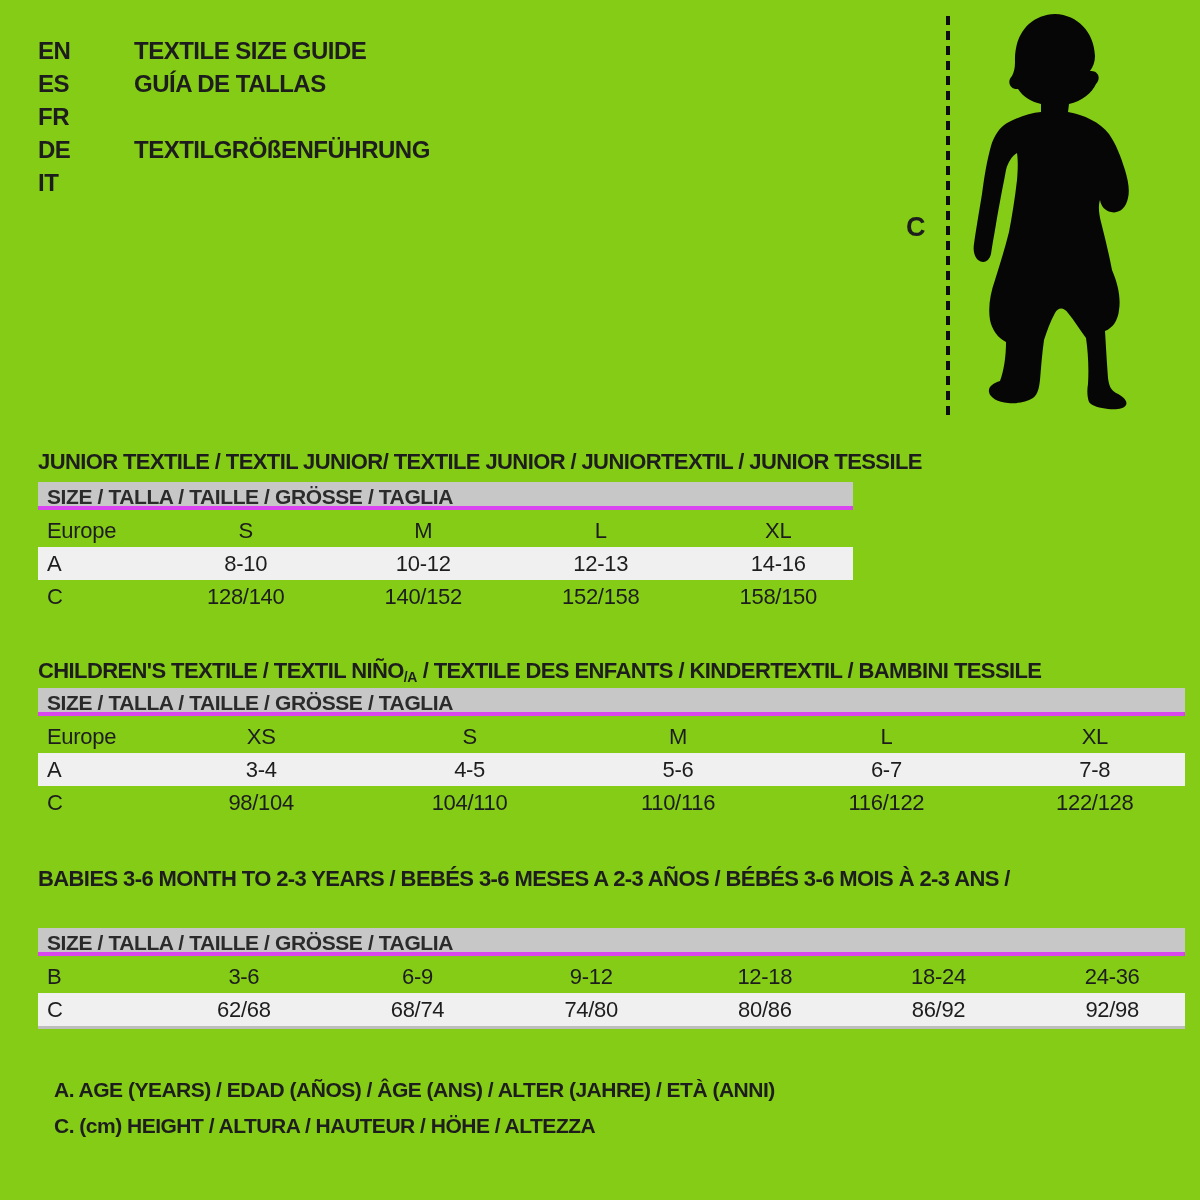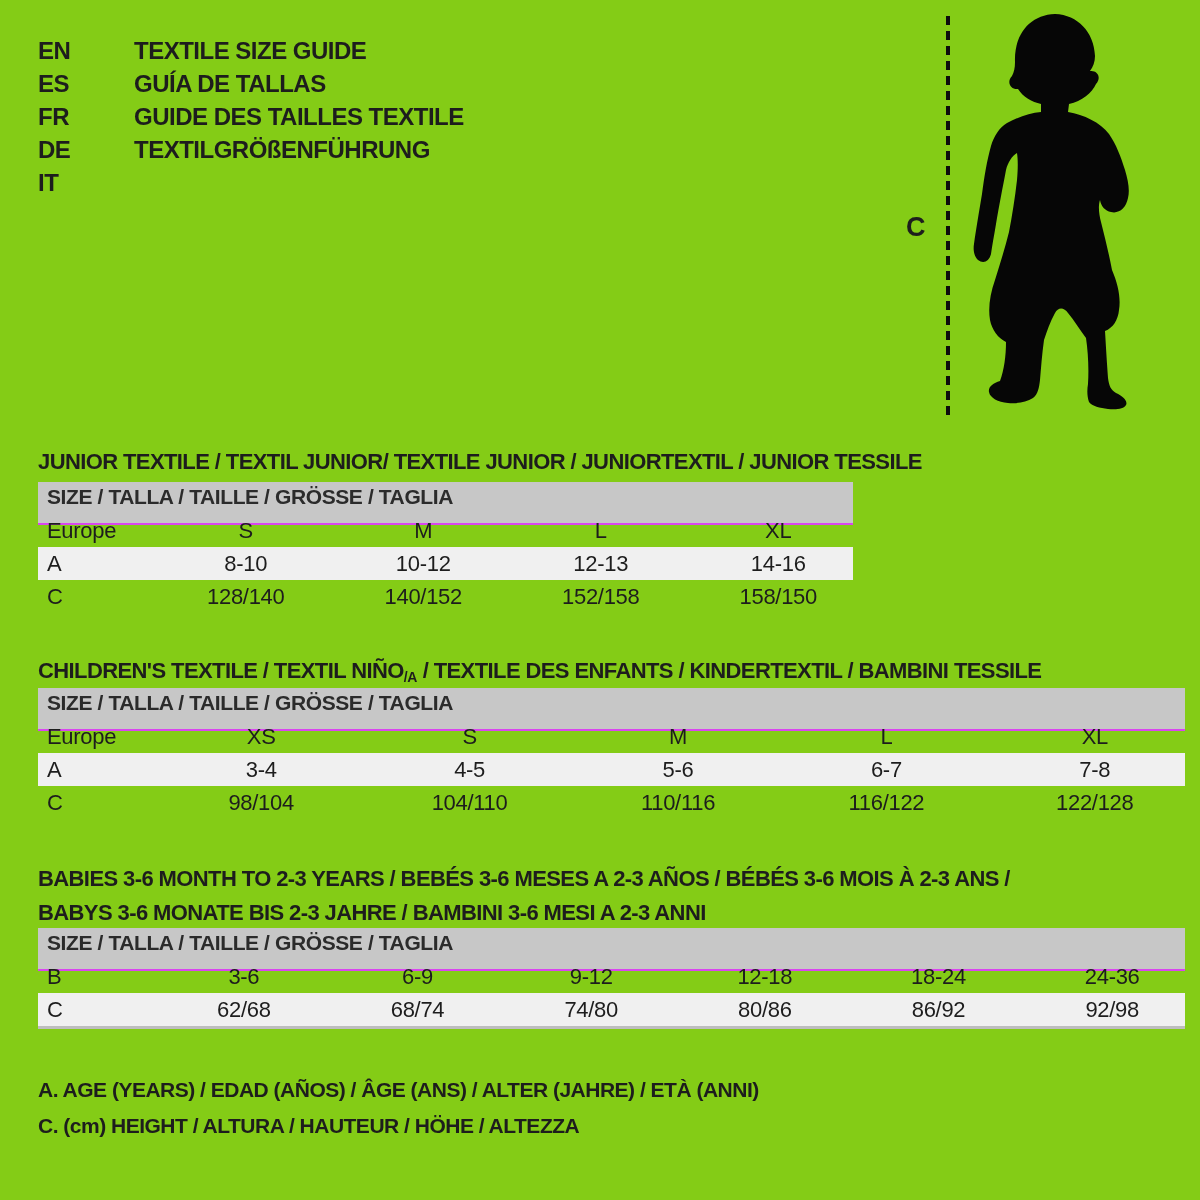--- a/index.html
+++ b/index.html
@@ -20,52 +20,51 @@
   }
   .figure-c-label { position:absolute; left:906px; top:212px; font-weight:bold; font-size:27px; }
   .silhouette { position:absolute; left:962px; top:10px; width:178px; height:402px; }
   
   .sec-title { position:absolute; left:38px; font-weight:bold; font-size:22px;
                letter-spacing:-0.6px; white-space:nowrap;margin-top:16px; }
   .sec-title .title-sub { font-size:14px; vertical-align:-4px; letter-spacing:-0.3px; }
   .sec-title-2line { line-height:34px; }
   
   .tband {
-    position:absolute; left:38px; height:43px; background:#c7c7c7;
-    border-bottom:2px solid #d946ef; font-weight:bold; font-size:21px;
+    position:absolute; left:38px; height:28px; background:#c7c7c7;
+    border-bottom:4px solid #d946ef; font-weight:bold; font-size:21px;
     letter-spacing:-0.4px; color:#2b2b2b; line-height:30px; padding-left:9px;
   }
   .trows { position:absolute; left:38px; }
   .trow { display:grid; height:33px; align-items:center; font-size:22px; letter-spacing:-0.3px;gap:28px; }
   .trow.shaded { background:#f0f0f0; }
   .tlabel { padding-left:9px; text-align:left; }
   .tcell { text-align:center; }
   .trows.bordered { border-bottom:3px solid #bdbdbd; }
   
-  .legend { position:absolute; left:38px; top:1072px; }
+  .legend { position:absolute; left:54px; top:1072px; }
   .legend-line { height:36px; line-height:36px; font-weight:bold; font-size:21px;
                  letter-spacing:-0.5px; white-space:nowrap; }
 </style>
 </head>
 <body>
 
 <div class="page">
 
   <div class="lang-header">
     <div class="lang-row">
       <span class="lang-code">EN</span>
       <span class="lang-title">TEXTILE SIZE GUIDE</span>
     </div>
     <div class="lang-row">
       <span class="lang-code">ES</span>
       <span class="lang-title">GUÍA DE TALLAS</span>
     </div>
     <div class="lang-row">
       <span class="lang-code">FR</span>
-      <span class="lang-title">GUIDE DES TAILLES TEXTILE</span>
     </div>
     <div class="lang-row">
       <span class="lang-code">DE</span>
       <span class="lang-title">TEXTILGRÖßENFÜHRUNG</span>
     </div>
     <div class="lang-row">
       <span class="lang-code">IT</span>
     </div>
   </div>
 
@@ -176,21 +175,20 @@
         <div class="tcell">98/104</div>
         <div class="tcell">104/110</div>
         <div class="tcell">110/116</div>
         <div class="tcell">116/122</div>
         <div class="tcell">122/128</div>
       </div>
     </div>
 
   <div class="sec-title sec-title-2line" style="top:846px;">
     <div>BABIES 3-6 MONTH TO 2-3 YEARS / BEBÉS 3-6 MESES A 2-3 AÑOS / BÉBÉS 3-6 MOIS À 2-3 ANS /</div>
-    <div>BABYS 3-6 MONATE BIS 2-3 JAHRE / BAMBINI 3-6 MESI A 2-3 ANNI</div>
   </div>
   <div class="tband" style="top:928px; width:1147px;">SIZE / TALLA / TAILLE / GRÖSSE / TAGLIA</div>
   <div class="trows bordered" style="top:960px; width:1147px;">
       <div class="trow" style="grid-template-columns: 105px repeat(6, 1fr);">
         <div class="tlabel">B</div>
         <div class="tcell">3-6</div>
         <div class="tcell">6-9</div>
         <div class="tcell">9-12</div>
         <div class="tcell">12-18</div>
         <div class="tcell">18-24</div>

